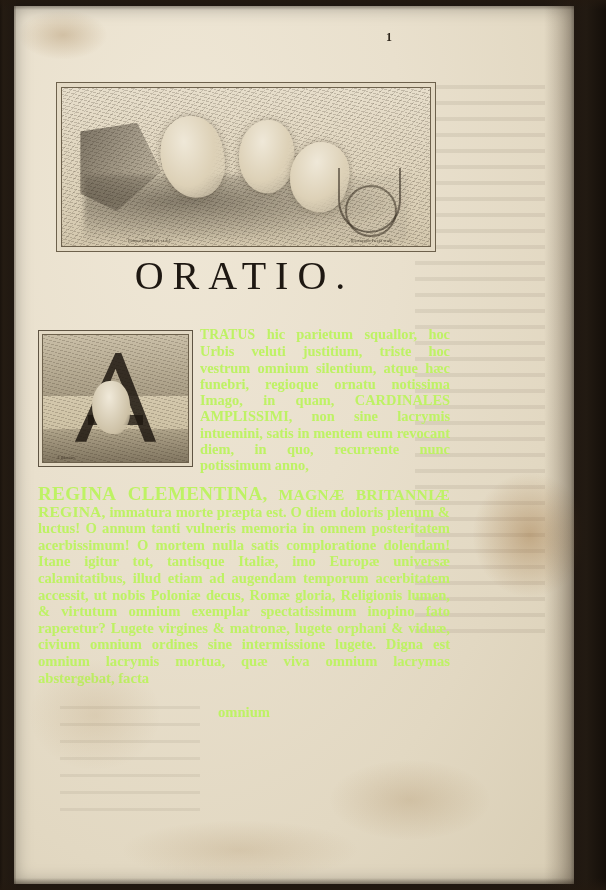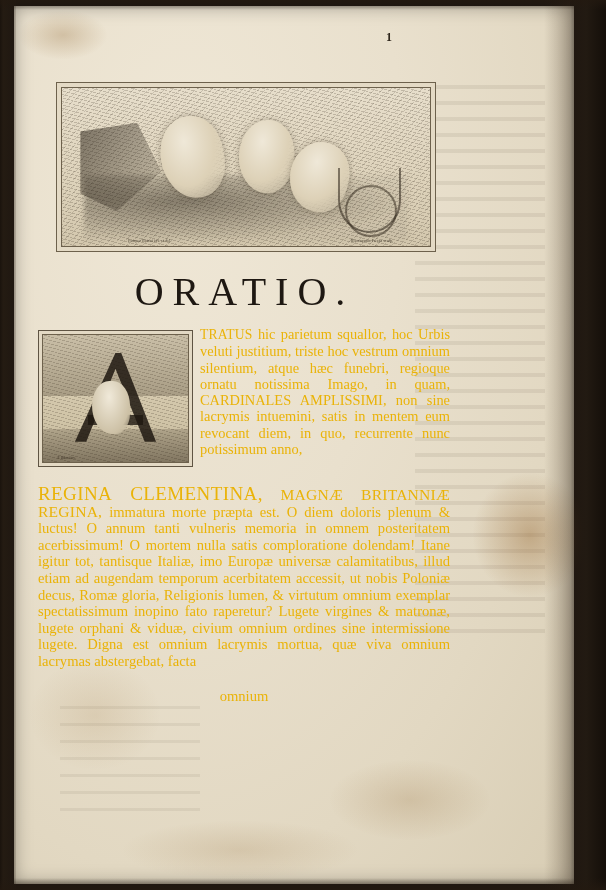--- a/index.html
+++ b/index.html
@@ -204,21 +204,21 @@
     letter-spacing: 0.2px;
     white-space: nowrap;
   }
   .engr-sig-l { left: 18%; }
   .engr-sig-r { right: 10%; }
 
   
   .title {
     position: absolute;
     left: 40px;
-    top: 268px;
+    top: 252px;
     width: 400px;
     text-align: center;
     font-family: "Liberation Serif", serif;
     font-size: 40px;
     letter-spacing: 9px;
     color: #1e1812;
     text-indent: 9px;
   }
 
   
@@ -283,21 +283,22 @@
     position: absolute;
     bottom: 2px; left: 10%;
     font-size: 3.4px;
     color: rgba(45,36,24,0.8);
     white-space: nowrap;
   }
 
   
   .text-col {
     position: absolute;
-    color: #eab308;
+    color: #bef264;
+    font-weight: bold;
   }
   .para-right {
     left: 200px;
     top: 326px;
     width: 250px;
     font-size: 14.4px;
     line-height: 16.3px;
     text-align: justify;
   }
   .para-full {

